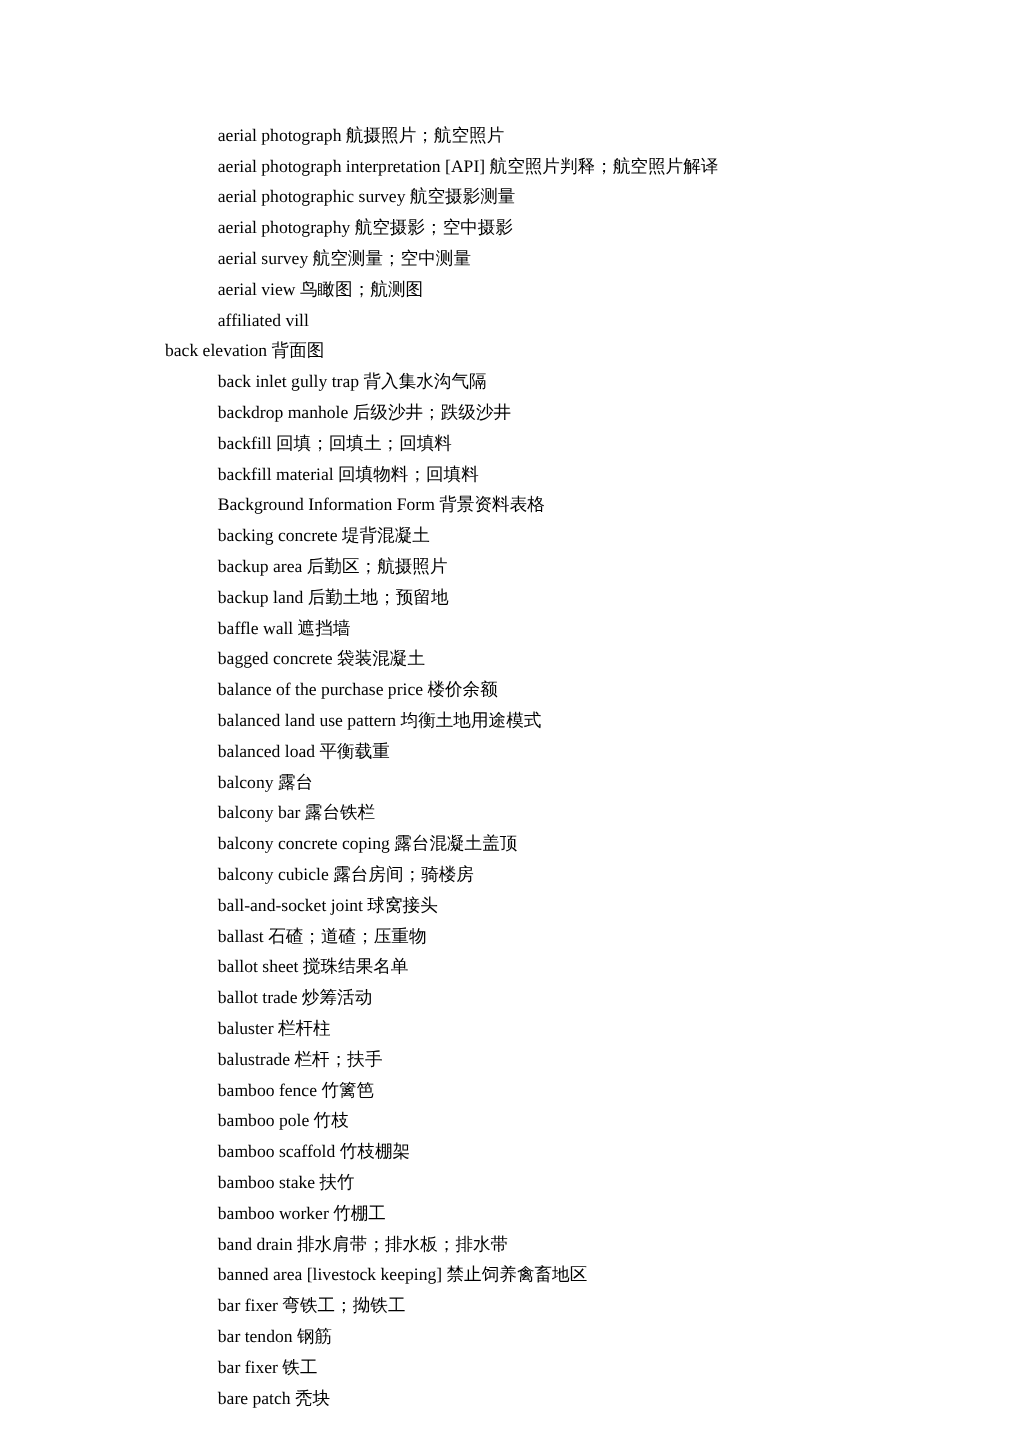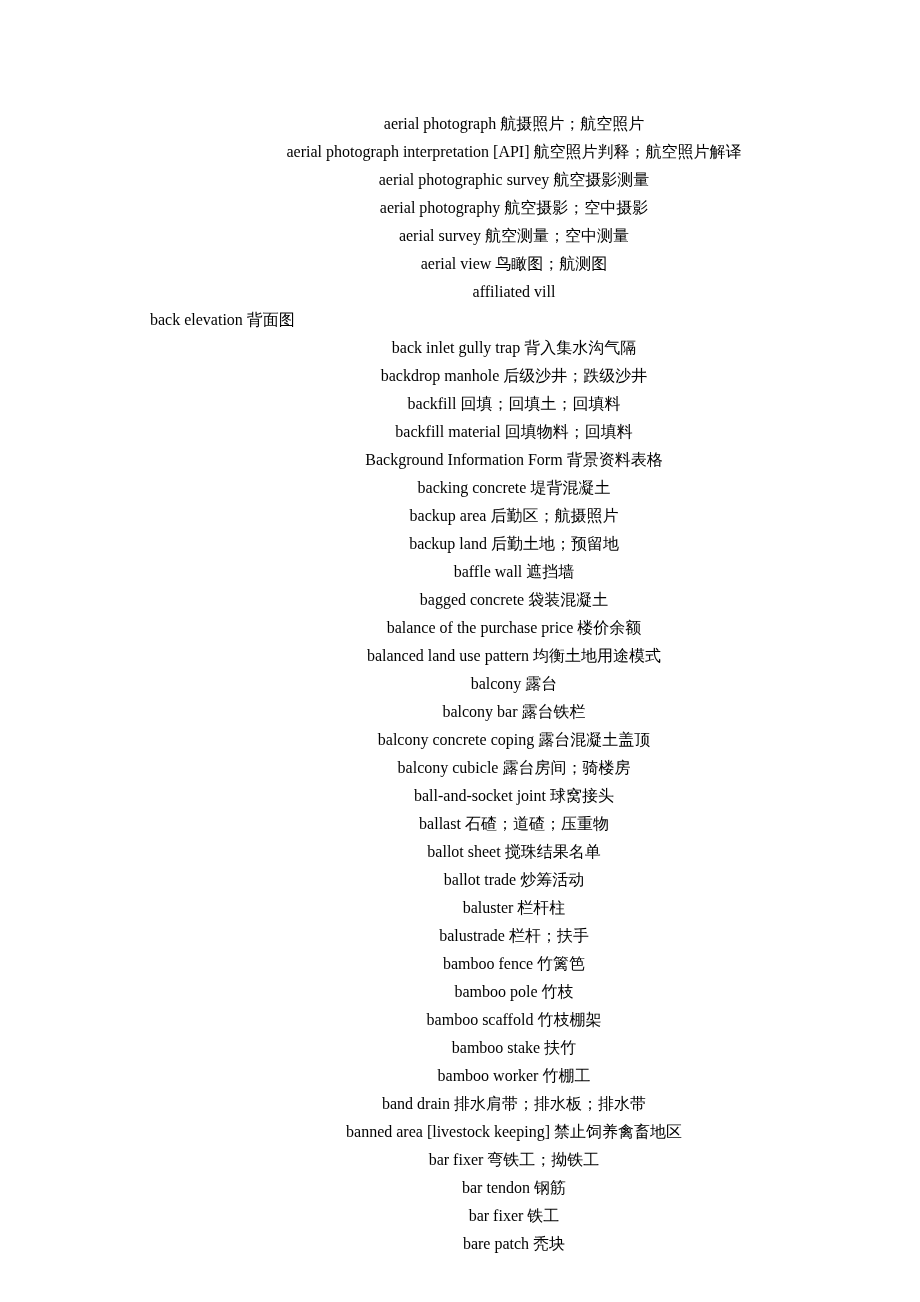--- a/index.html
+++ b/index.html
@@ -14,21 +14,20 @@
   }
   .page {
     padding: 110px 90px 120px 150px;
   }
   .line {
     white-space: nowrap;
     overflow: hidden;
   }
   .indent {
     padding-left: 48px;
-    text-align: center;
   }
   .flush {
     padding-left: 0;
   }
   .en {
     font-family: "Times New Roman", serif;
   }
   .zh {
     font-family: "SimSun", "宋体", serif;
   }
@@ -50,20 +49,21 @@
     <div class="line indent"><span class="en">backfill</span>  <span class="zh">回填；回填土；回填料</span></div>
     <div class="line indent"><span class="en">backfill material</span>  <span class="zh">回填物料；回填料</span></div>
     <div class="line indent"><span class="en">Background Information Form</span>  <span class="zh">背景资料表格</span></div>
     <div class="line indent"><span class="en">backing concrete</span>  <span class="zh">堤背混凝土</span></div>
     <div class="line indent"><span class="en">backup area</span>  <span class="zh">后勤区；航摄照片</span></div>
     <div class="line indent"><span class="en">backup land</span>  <span class="zh">后勤土地；预留地</span></div>
     <div class="line indent"><span class="en">baffle wall</span>  <span class="zh">遮挡墙</span></div>
     <div class="line indent"><span class="en">bagged concrete</span>  <span class="zh">袋装混凝土</span></div>
     <div class="line indent"><span class="en">balance of the purchase price</span>  <span class="zh">楼价余额</span></div>
     <div class="line indent"><span class="en">balanced land use pattern</span>  <span class="zh">均衡土地用途模式</span></div>
+    <div class="line indent"><span class="en">balanced load</span>  <span class="zh">平衡载重</span></div>
     <div class="line indent"><span class="en">balcony</span>  <span class="zh">露台</span></div>
     <div class="line indent"><span class="en">balcony bar</span>  <span class="zh">露台铁栏</span></div>
     <div class="line indent"><span class="en">balcony concrete coping</span>  <span class="zh">露台混凝土盖顶</span></div>
     <div class="line indent"><span class="en">balcony cubicle</span>  <span class="zh">露台房间；骑楼房</span></div>
     <div class="line indent"><span class="en">ball-and-socket joint</span>  <span class="zh">球窝接头</span></div>
     <div class="line indent"><span class="en">ballast</span>  <span class="zh">石碴；道碴；压重物</span></div>
     <div class="line indent"><span class="en">ballot sheet</span>  <span class="zh">搅珠结果名单</span></div>
     <div class="line indent"><span class="en">ballot trade</span>  <span class="zh">炒筹活动</span></div>
     <div class="line indent"><span class="en">baluster</span>  <span class="zh">栏杆柱</span></div>
     <div class="line indent"><span class="en">balustrade</span>  <span class="zh">栏杆；扶手</span></div>

